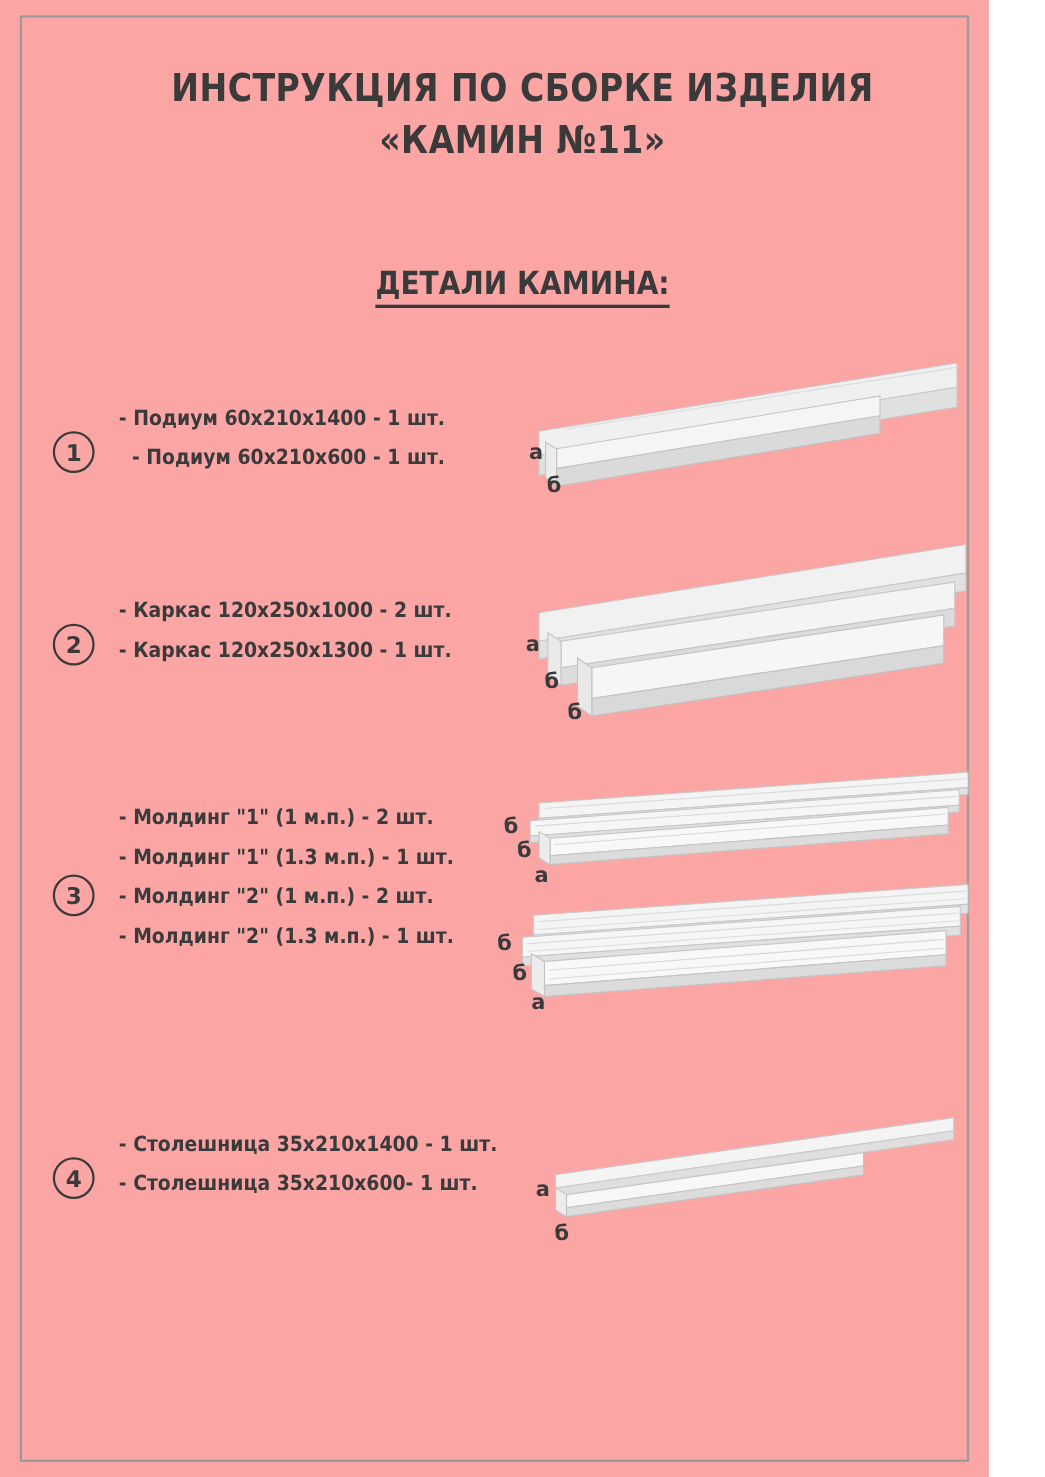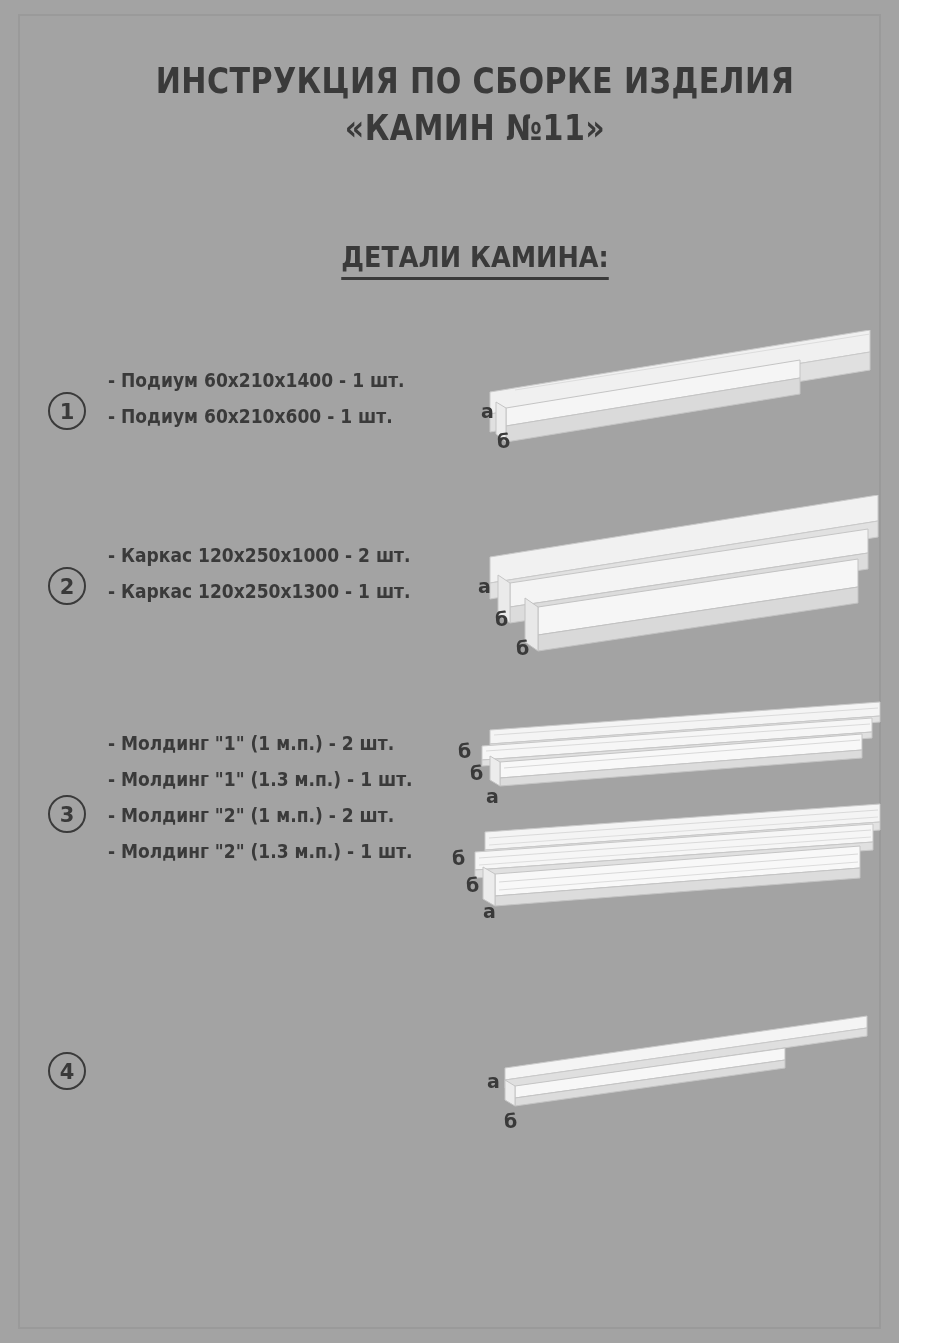--- a/index.html
+++ b/index.html
@@ -7,21 +7,21 @@
     padding: 0;
     background: #ffffff;
   }
   body {
     font-family: "Liberation Sans", sans-serif;
   }
   .page {
     position: relative;
     width: 899px;
     height: 1343px;
-    background: #a3a3a3;
+    background: #fca5a5;
     box-sizing: border-box;
     overflow: hidden;
   }
   .page-border {
     position: absolute;
     left: 18px;
     top: 14px;
     right: 18px;
     bottom: 14px;
     border: 2px solid #9a9a9a;
@@ -119,21 +119,21 @@
     <div class="title-line">ИНСТРУКЦИЯ ПО СБОРКЕ ИЗДЕЛИЯ</div>
     <div class="title-line">«КАМИН №11»</div>
   </div>
 
   <div class="section-heading">
     <span>ДЕТАЛИ КАМИНА:</span>
   </div>
 
   <div class="row" style="top:340px;height:150px;">
     <div class="num-circle" style="left:48px; top:52px;">1</div>
-    <div class="item-list" style="left:108px; top:22px;">
+    <div class="item-list" style="left:108px; top:22px;text-align:right;">
       <div class="item-line">- Подиум 60х210х1400 - 1 шт.</div>
       <div class="item-line">- Подиум 60х210х600 - 1 шт.</div>
     </div>
 
     <div class="art" style="left:470px; top:-10px;">
       <svg width="420" height="130" viewBox="0 0 420 130">
 
         <polygon points="20,62 400,0 400,22 20,84" fill="#f0f0f0" stroke="#c9c9c9" stroke-width="1"></polygon>
         <polygon points="20,84 400,22 400,40 20,102" fill="#e0e0e0" stroke="#c9c9c9" stroke-width="1"></polygon>
         <polyline points="45,60 400,4" fill="none" stroke="#dcdcdc" stroke-width="1"></polyline>
@@ -222,20 +222,24 @@
         <polyline points="44,88 403,60" fill="none" stroke="#dcdcdc" stroke-width="1"></polyline>
       </svg>
     </div>
     <div class="lbl" style="left:452px; top:157px;">б</div>
     <div class="lbl" style="left:466px; top:184px;">б</div>
     <div class="lbl" style="left:483px; top:210px;">а</div>
   </div>
 
   <div class="row" style="top:1010px;height:140px;">
     <div class="num-circle" style="left:48px; top:42px;">4</div>
+    <div class="item-list" style="left:108px; top:12px;">
+      <div class="item-line">- Столешница 35х210х1400 - 1 шт.</div>
+      <div class="item-line">- Столешница 35х210х600- 1 шт.</div>
+    </div>
 
     <div class="art" style="left:485px; top:0px;">
       <svg width="400" height="130" viewBox="0 0 400 130">
         <polygon points="20,58 382,6 382,18 20,70" fill="#f4f4f4" stroke="#c9c9c9" stroke-width="1"></polygon>
         <polygon points="20,70 382,18 382,26 20,78" fill="#dfdfdf" stroke="#c9c9c9" stroke-width="1"></polygon>
         <polygon points="30,76 300,38 300,50 30,88" fill="#f7f7f7" stroke="#c4c4c4" stroke-width="1"></polygon>
         <polygon points="30,88 300,50 300,58 30,96" fill="#dcdcdc" stroke="#c4c4c4" stroke-width="1"></polygon>
         <polygon points="30,76 30,96 20,90 20,70" fill="#ececec" stroke="#c4c4c4" stroke-width="1"></polygon>
       </svg>
     </div>

